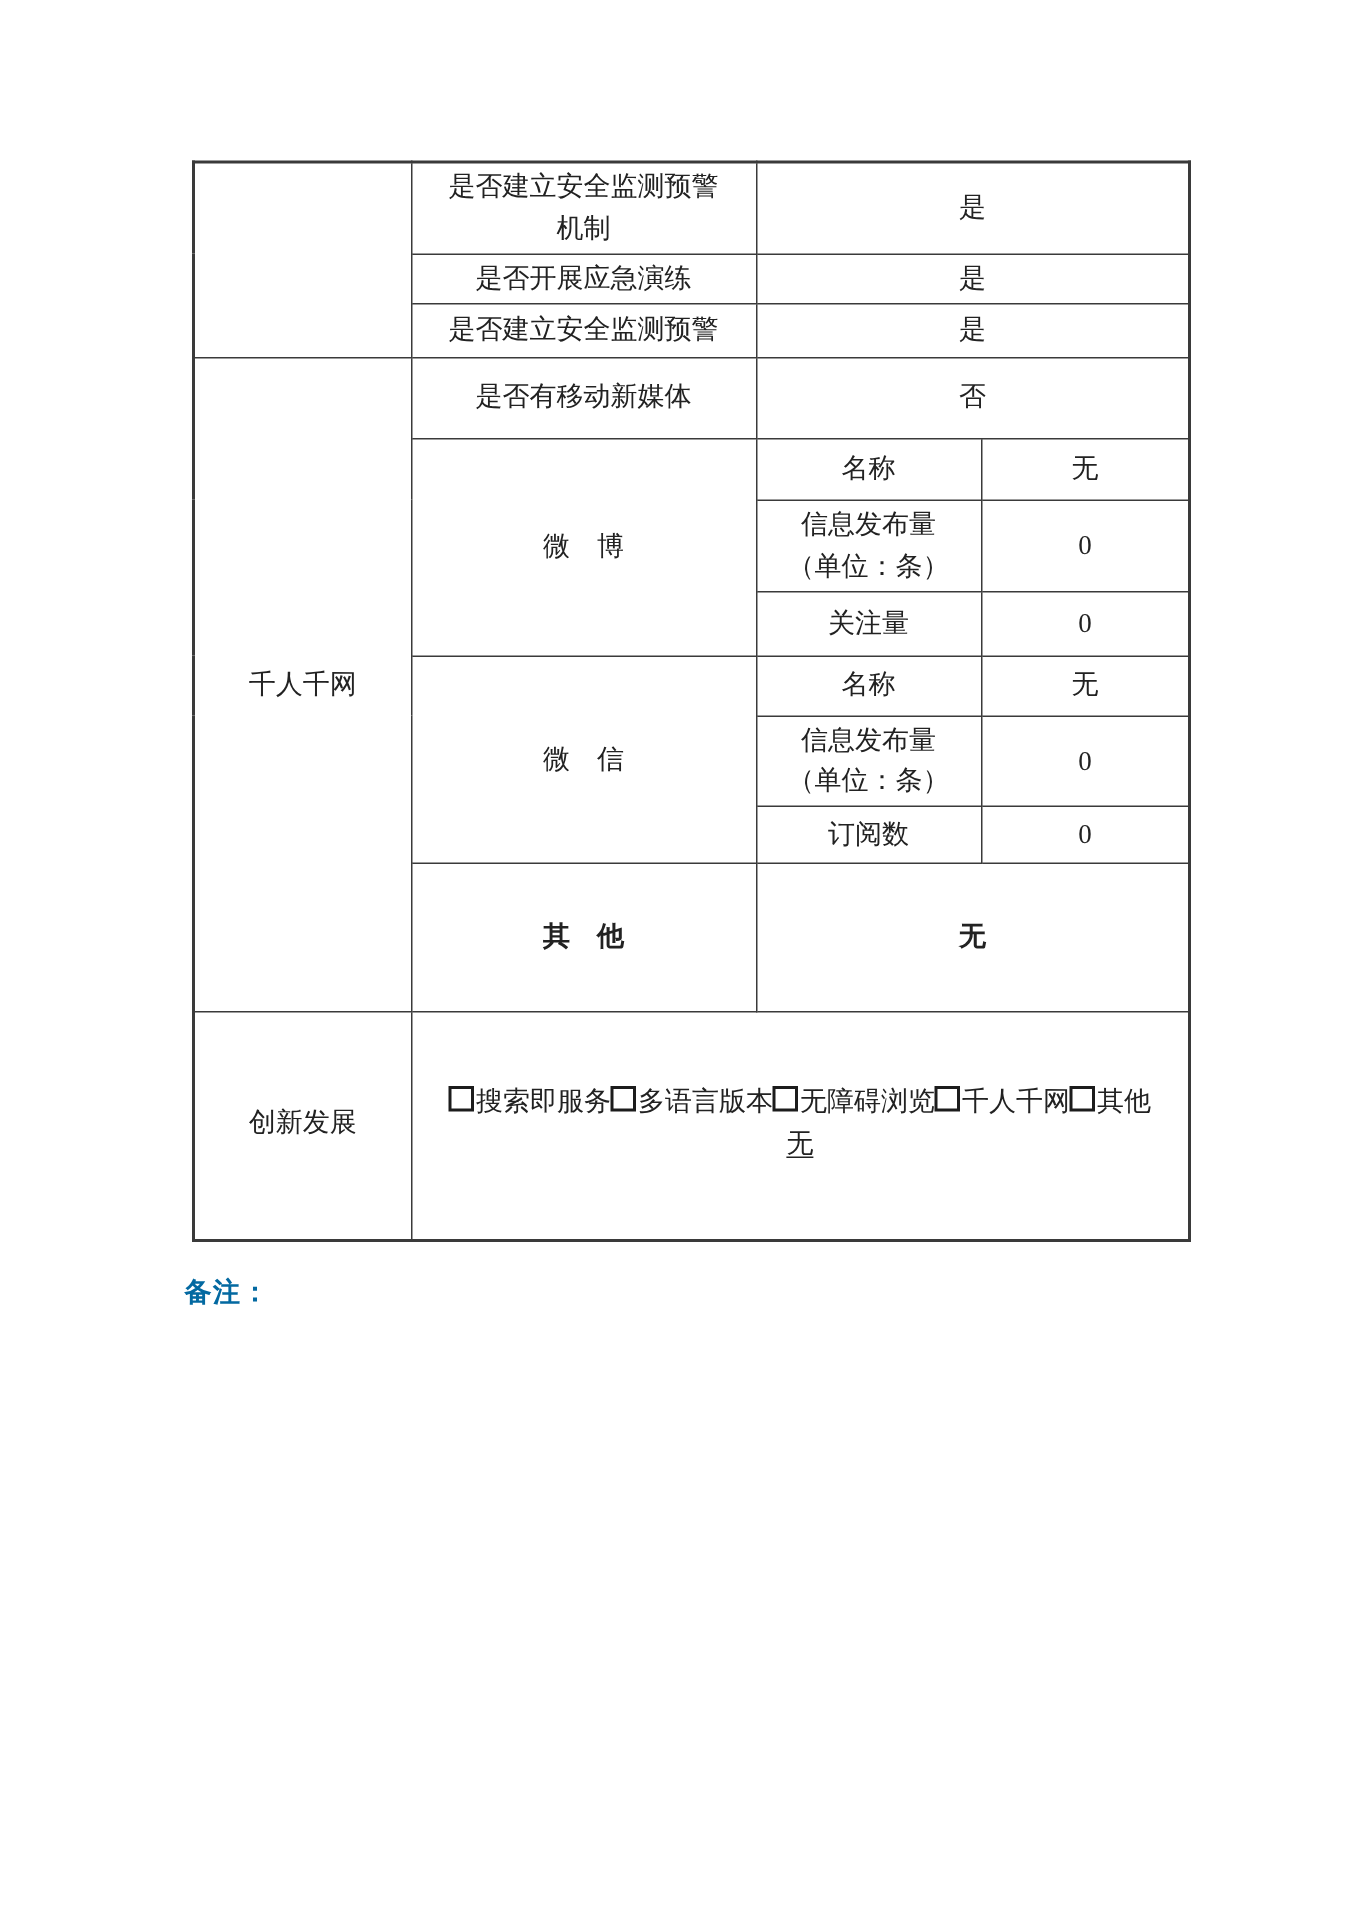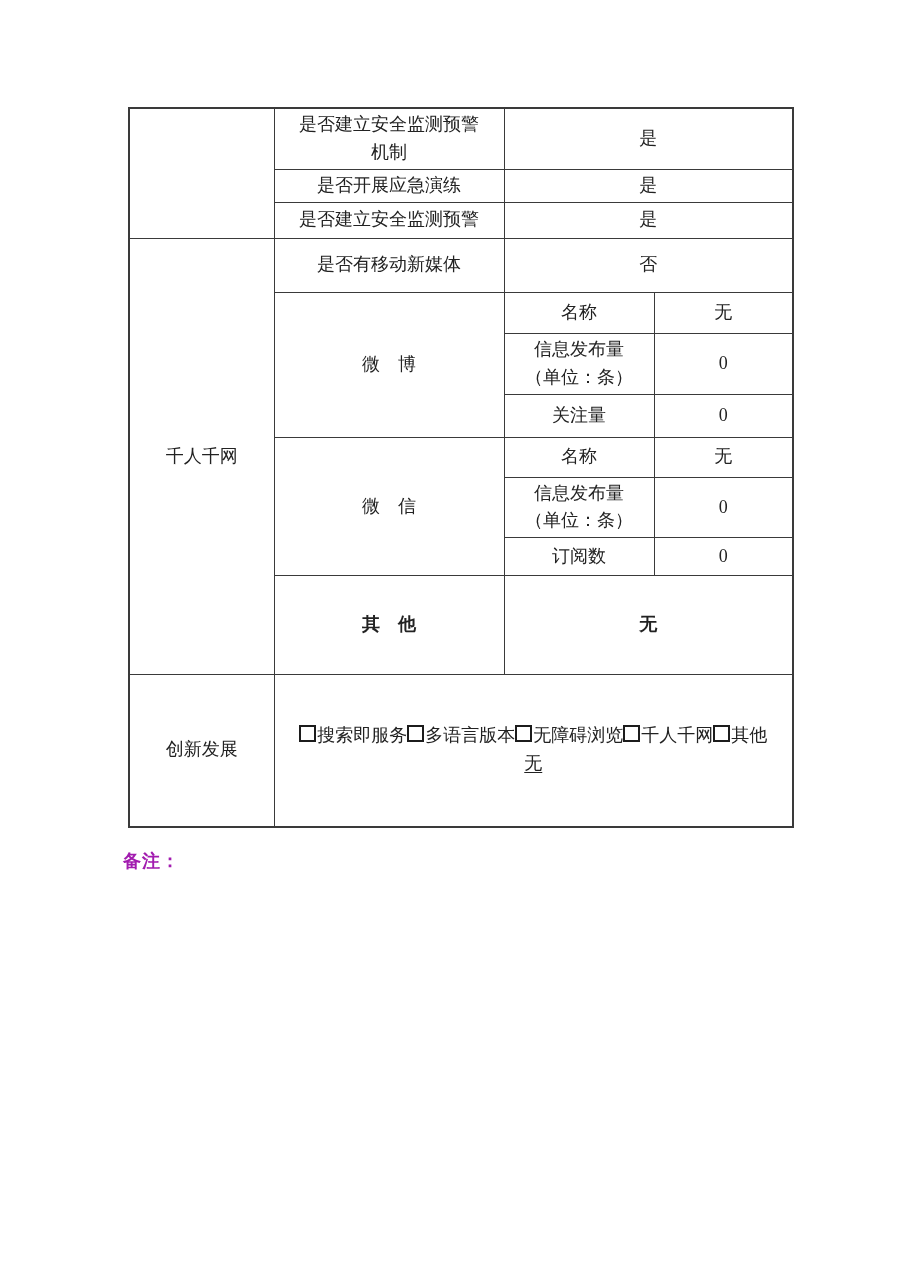--- a/index.html
+++ b/index.html
@@ -43,21 +43,21 @@
     border: 2.5px solid #1c1c1c;
     vertical-align: -1px;
     margin: 0 1px 0 0;
     background: #ffffff;
   }
   .opt { white-space: nowrap; }
   .u { text-decoration: underline; text-underline-offset: 3px; }
 
   .notes {
     position: absolute; left: 123px; top: 849px;
-    font-size: 18px; font-weight: bold; color: #a21caf;
+    font-size: 18px; font-weight: bold; color: #0369a1;
     letter-spacing: 1px;
   }
   .pageno {
     position: absolute; left: 0; top: 1183px; width: 900px;
     text-align: center; font-size: 18px; color: #1c1c1c;
   }
 </style>
 </head>
 <body>
 

